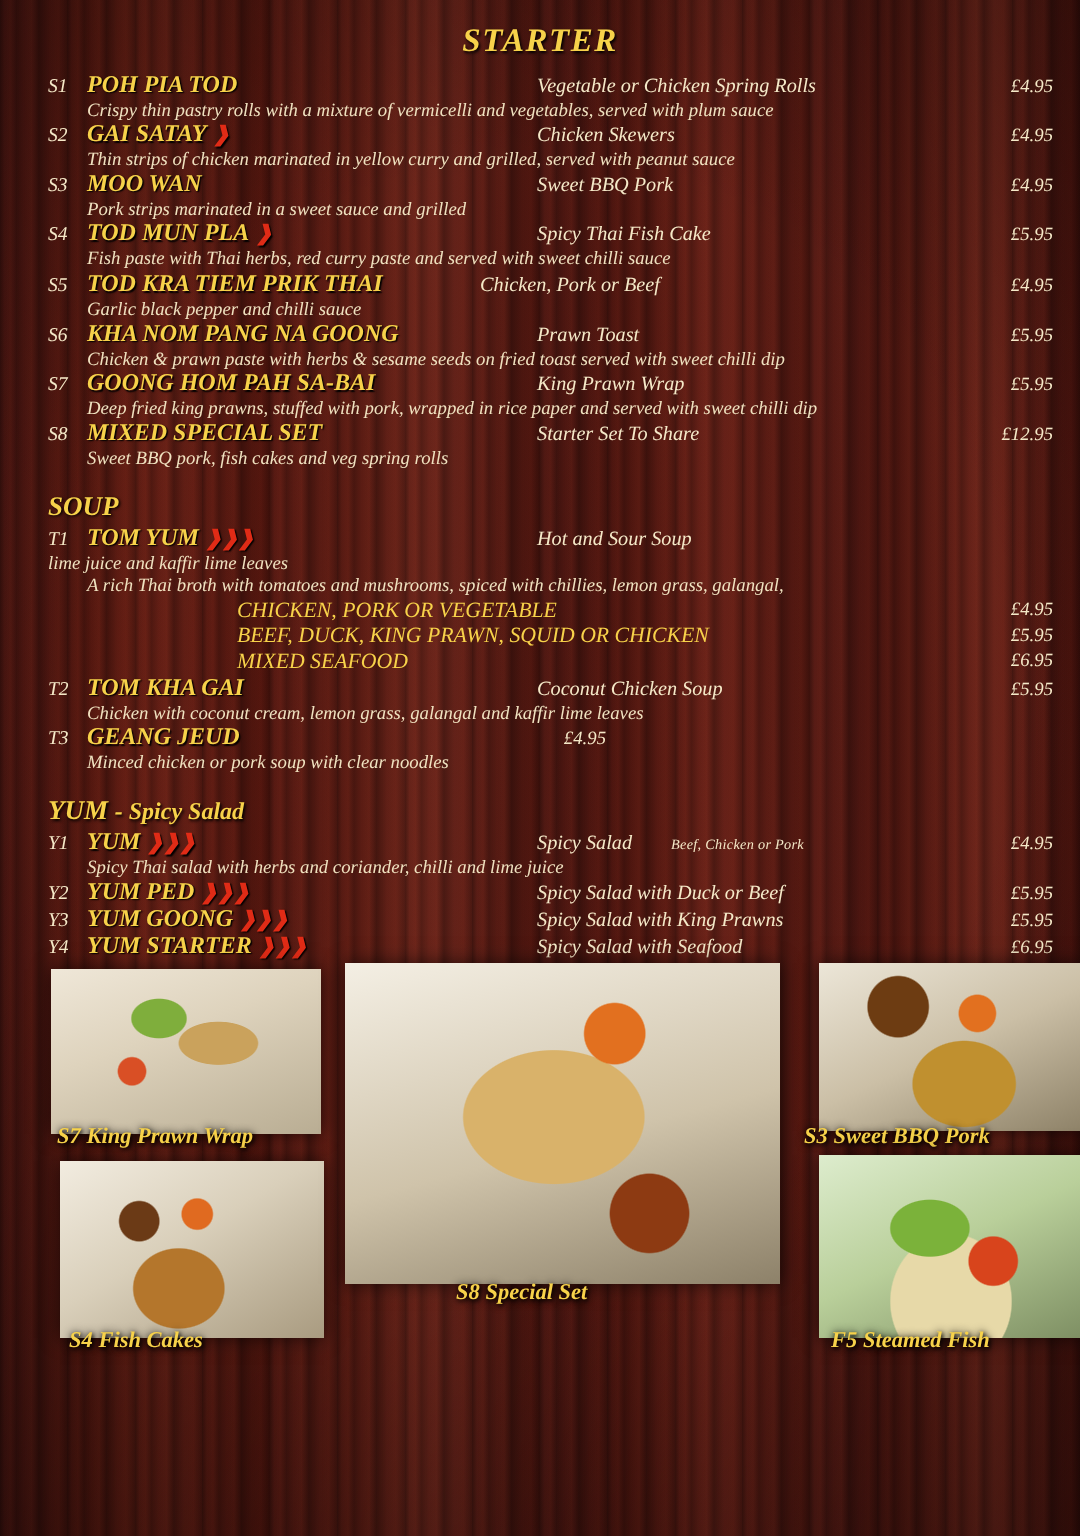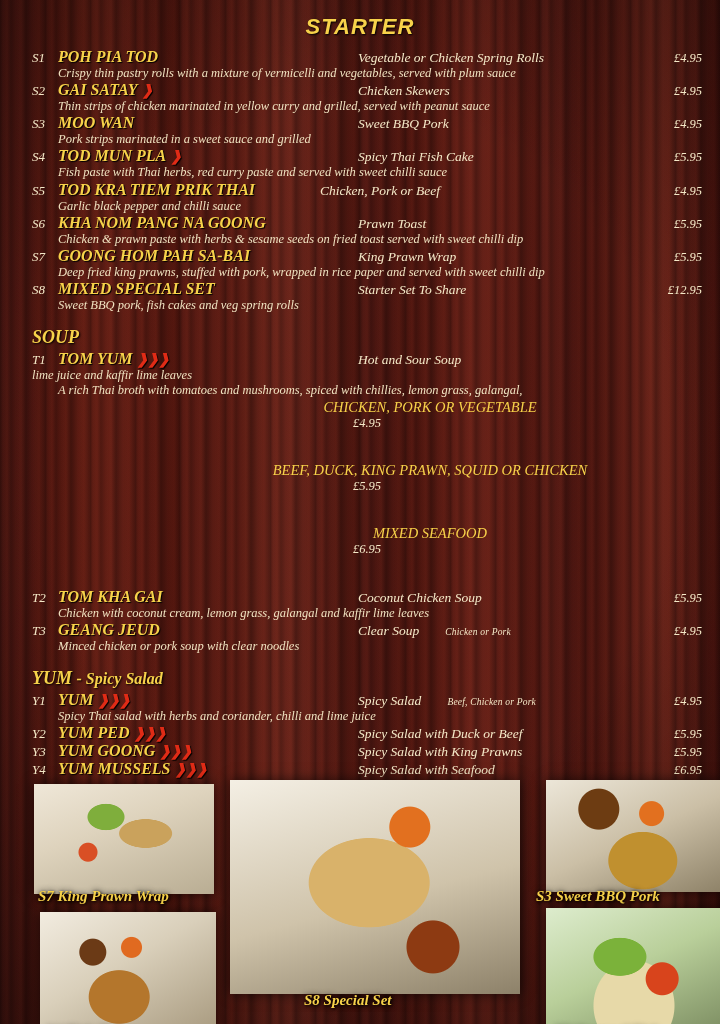--- a/index.html
+++ b/index.html
@@ -44,21 +44,21 @@
   }
 
   h1.section-title {
     text-align: center;
     color: #f7d24a;
     font-size: 22px;
     font-style: italic;
     font-weight: bold;
     letter-spacing: 1px;
     margin: 14px 0 8px 0;
-    font-family: Liberation Sans, sans-serif;
+    font-family: Liberation Serif, serif;
     text-shadow: 1px 1px 2px #000;
   }
 
   h2.sub-title {
     color: #f7d24a;
     font-size: 18px;
     font-style: italic;
     font-weight: bold;
     margin: 14px 0 2px 14px;
     text-shadow: 1px 1px 2px #000;
@@ -118,24 +118,23 @@
   .chilli {
     color: #e02b16;
     letter-spacing: -1px;
     font-size: 14px;
     margin-left: 4px;
   }
 
   
   .opt-row {
     display: flex;
-    align-items: center;
+    align-items: flex-start;
     margin-left: 14px;
     line-height: 1.18;
-    flex-direction: column;
   }
   .opt-label {
     flex: 0 0 auto;
     margin-left: 126px;
     color: #f7d24a;
     font-size: 14.5px;
     font-style: italic;
   }
   .opt-spacer { flex: 1 1 auto; }
   .opt-price {
@@ -319,21 +318,20 @@
         <span class="code">T2</span>
         <span class="name">TOM KHA GAI</span>
         <span class="desc-en">Coconut Chicken Soup</span>
         <span class="price">£5.95</span>
       </div>
       <div class="detail">Chicken with coconut cream, lemon grass, galangal and kaffir lime leaves</div>
 
       <div class="item-row">
         <span class="code">T3</span>
         <span class="name">GEANG JEUD</span>
-        <span class="desc-en"><span>Clear Soup</span><span class="tiny">Chicken or Pork</span></span>
         <span class="price">£4.95</span>
       </div>
       <div class="detail">Minced chicken or pork soup with clear noodles</div>
     </div>
 
     <h2 class="sub-title">
       <span>YUM</span>
       <span class="plain">- Spicy Salad</span>
     </h2>
 
@@ -355,21 +353,21 @@
 
       <div class="item-row">
         <span class="code">Y3</span>
         <span class="name"><span>YUM GOONG</span><span class="chilli">❱❱❱</span></span>
         <span class="desc-en">Spicy Salad with King Prawns</span>
         <span class="price">£5.95</span>
       </div>
 
       <div class="item-row">
         <span class="code">Y4</span>
-        <span class="name"><span>YUM MUSSELS</span><span class="chilli">❱❱❱</span></span>
+        <span class="name"><span>YUM STARTER</span><span class="chilli">❱❱❱</span></span>
         <span class="desc-en">Spicy Salad with Seafood</span>
         <span class="price">£6.95</span>
       </div>
     </div>
 
     <div class="photos">
       <div class="photo p-prawnwrap"></div>
       <div class="caption" style="left:20px; top:104px;">S7 King Prawn Wrap</div>
 
       <div class="photo p-fishcakes"></div>

